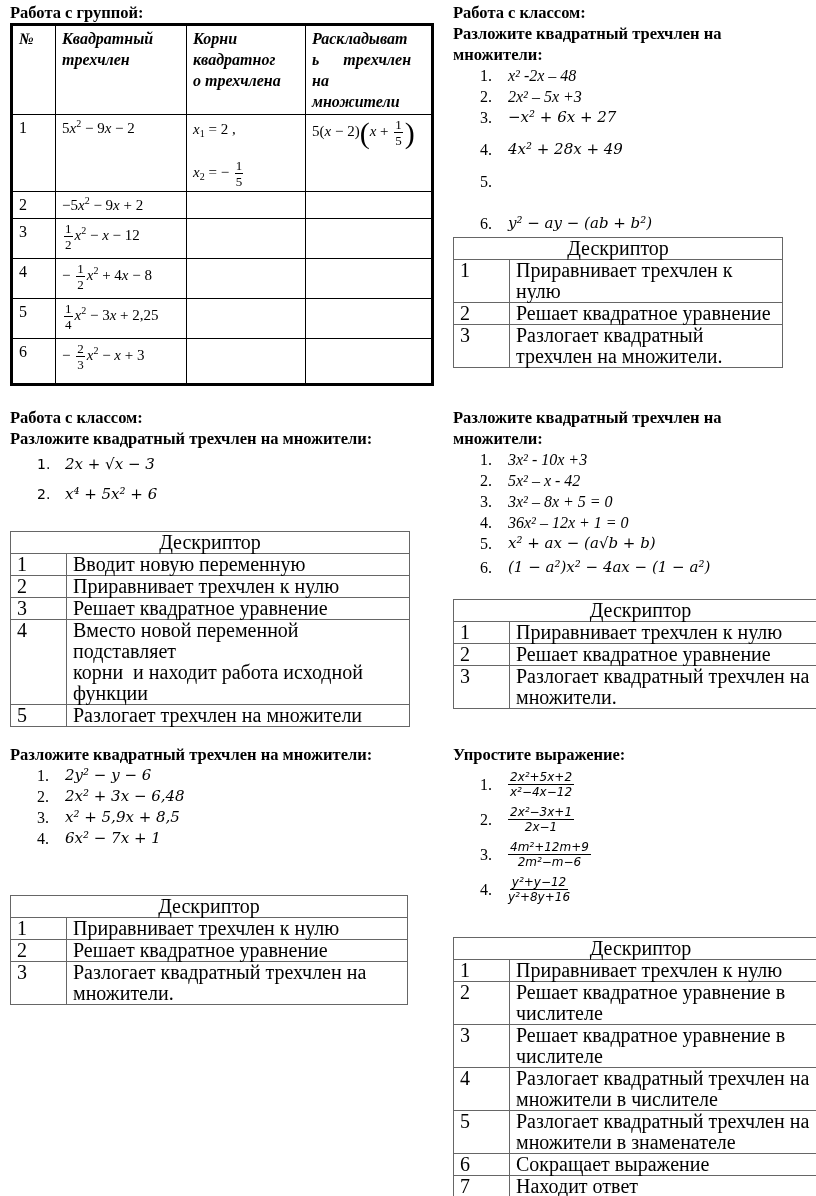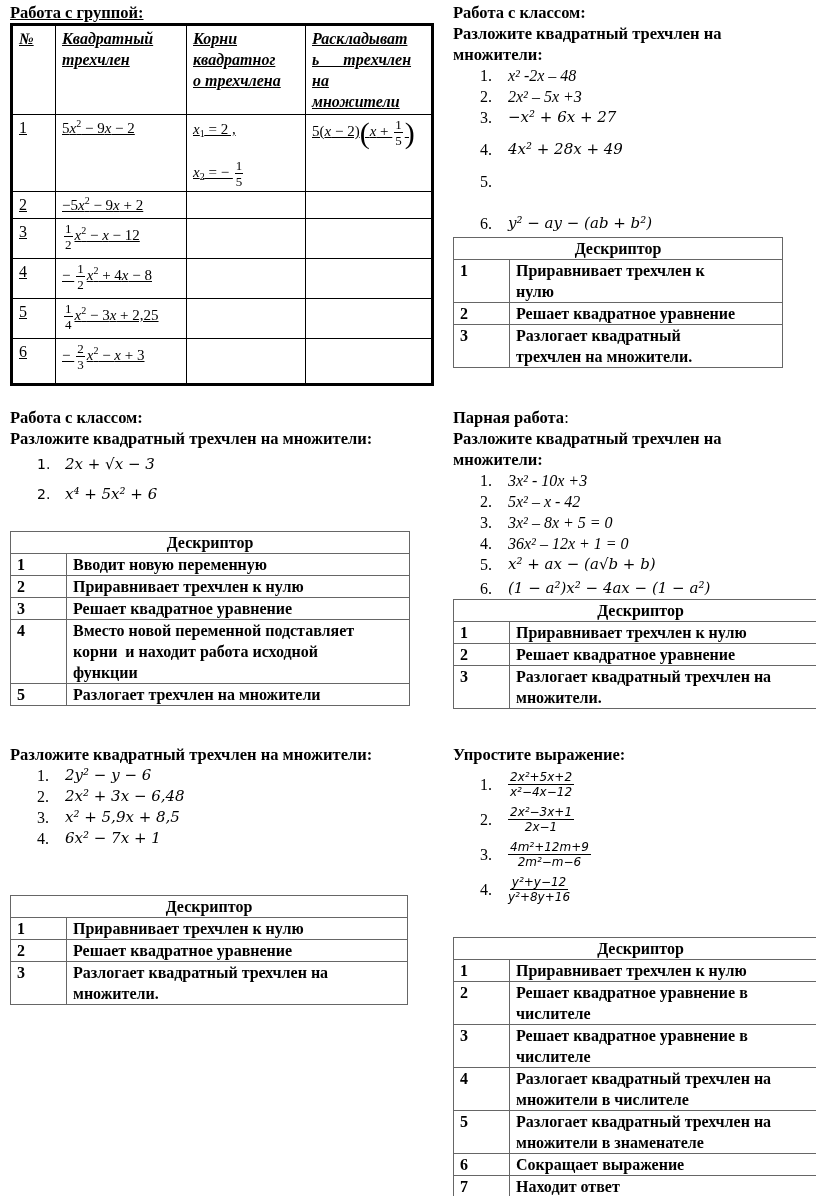--- a/index.html
+++ b/index.html
@@ -22,30 +22,30 @@
   .gt th { font-style: italic; font-weight: bold; text-align: left; }
   .math { font-family: "Liberation Serif", serif; font-size: 15px; white-space: nowrap; }
   .math i { font-style: italic; }
   .frac { display: inline-flex; flex-direction: column; align-items: center; vertical-align: middle; font-size: 13px; line-height: 15px; margin: 0 2px; }
   .frac .n { border-bottom: 1px solid #000; padding: 0 1px; }
   .frac .d { padding: 0 1px; }
   .bigp { font-size: 30px; line-height: 30px; vertical-align: middle; font-weight: 200; }
 
   
   .dt { border: 1.5px solid #777; }
-  .dt td, .dt th { border: 1px solid #666; font-weight: bold; font-size: 16px; line-height: 21px; padding: 0 6px; vertical-align: top; text-align: left; }
+  .dt td, .dt th { border: 1px solid #666; font-weight: normal; font-size: 20px; line-height: 21px; padding: 0 6px; vertical-align: top; text-align: left; }
   .dt th { text-align: center; border-bottom: 1.5px solid #666; }
   .dt td.n { width: 56px; }
   .vfrac { display: inline-flex; flex-direction: column; align-items: center; vertical-align: middle; font-family: "DejaVu Sans", sans-serif; font-style: italic; font-size: 12px; line-height: 14px; }
   .vfrac .n { border-bottom: 1.5px solid #000; padding: 0 2px; }
 </style>
 </head>
 <body>
 
-<div class="blk" style="left:10px; top:2px; width:425px;text-decoration:underline;">
+<div class="blk" style="left:10px; top:2px; width:425px;">
   <div class="title">Работа с группой:</div>
   <table class="gt" style="width:424px; margin-top:0;">
     <tbody>
         <tr style="height:89px;">
       <th style="width:44px;">№</th>
       <th style="width:131px;">
         <div>Квадратный</div>
         <div>трехчлен</div>
       </th>
       <th style="width:119px;">
@@ -223,21 +223,20 @@
         </tr>
     <tr>
           <td class="n">5</td>
           <td>Разлогает трехчлен на множители</td>
         </tr>
   </tbody>
     </table>
 </div>
 
 <div class="blk" style="left:453px; top:407px; width:360px;">
-  <div class="title"><span>Парная работа</span><span style="font-weight:normal">:</span></div>
   <div class="title">
     <div>Разложите квадратный трехчлен на</div>
     <div>множители:</div>
   </div>
   <ul class="ol" style="padding-left:27px;">
     <li>
         <span class="num">1.</span>
         <span class="expr">3x² - 10x +3</span>
       </li>
     <li>

